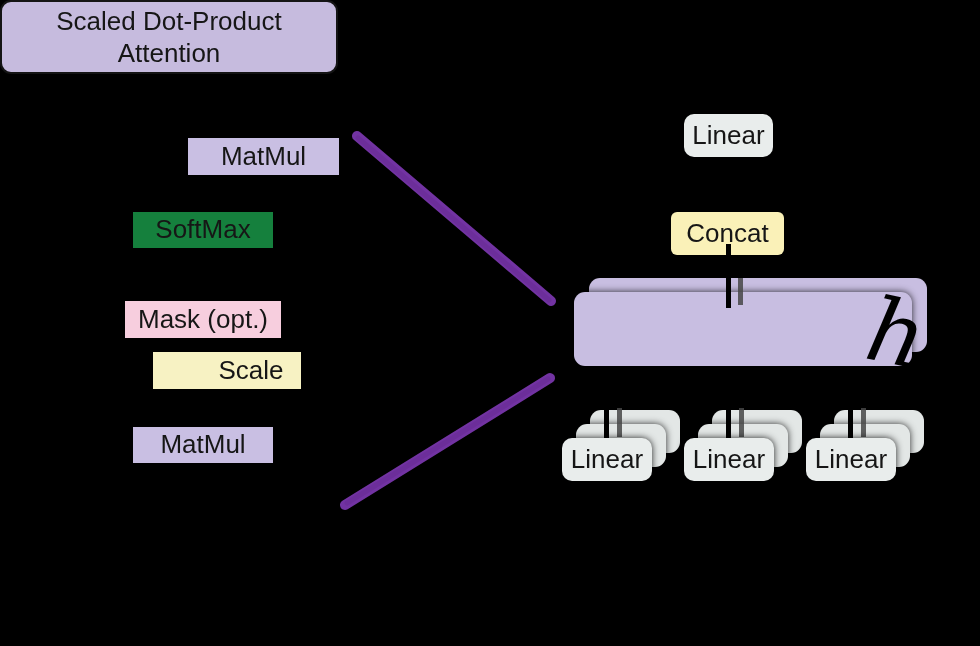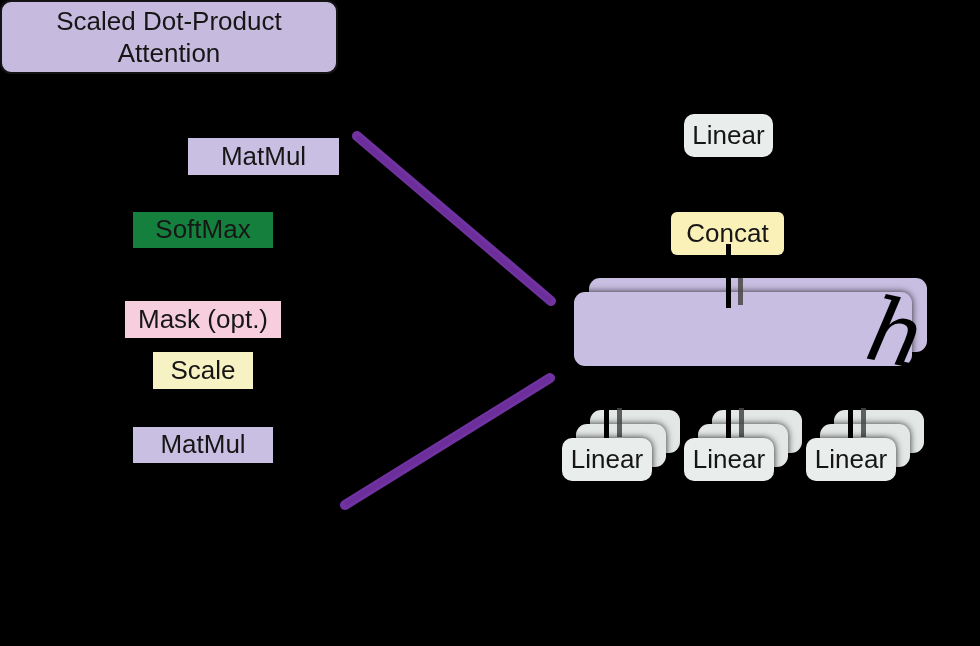--- a/index.html
+++ b/index.html
@@ -15,21 +15,21 @@
     position:absolute;
     display:flex;align-items:center;justify-content:center;
     font-size:26px;line-height:1.15;color:#161616;
     border-radius:0;
     white-space:nowrap;
   }
   
   .b-matmul-top   {left:188px;top:138px;width:151px;height:37px;background:#c9bfe3;}
   .b-softmax      {left:133px;top:212px;width:140px;height:36px;background:#15803d;}
   .b-mask         {left:125px;top:281px;width:156px;height:37px;background:#f7cede;margin-top:20px;}
-  .b-scale        {left:153px;top:352px;width:100px;height:37px;background:#f7f2c3;}
+  .b-scale        {left:153px;top:352px;width:100px;height:37px;background:#f7f2c3;padding-left:48px;}
   .b-matmul-bot   {left:133px;top:427px;width:140px;height:36px;background:#c9bfe3;}
   
   .b-linear-top   {left:684px;top:114px;width:89px;height:43px;background:#e9edec;border-radius:10px;}
   .b-concat      {left:671px;top:212px;width:113px;height:43px;background:#faf1b8;border-radius:6px;}
 
   .layer{
     position:absolute;border-radius:11px;
     box-shadow:0 0 7px rgba(0,0,0,0.8);
   }
   .att-layer{background:#c8bee1;width:338px;height:74px;}

